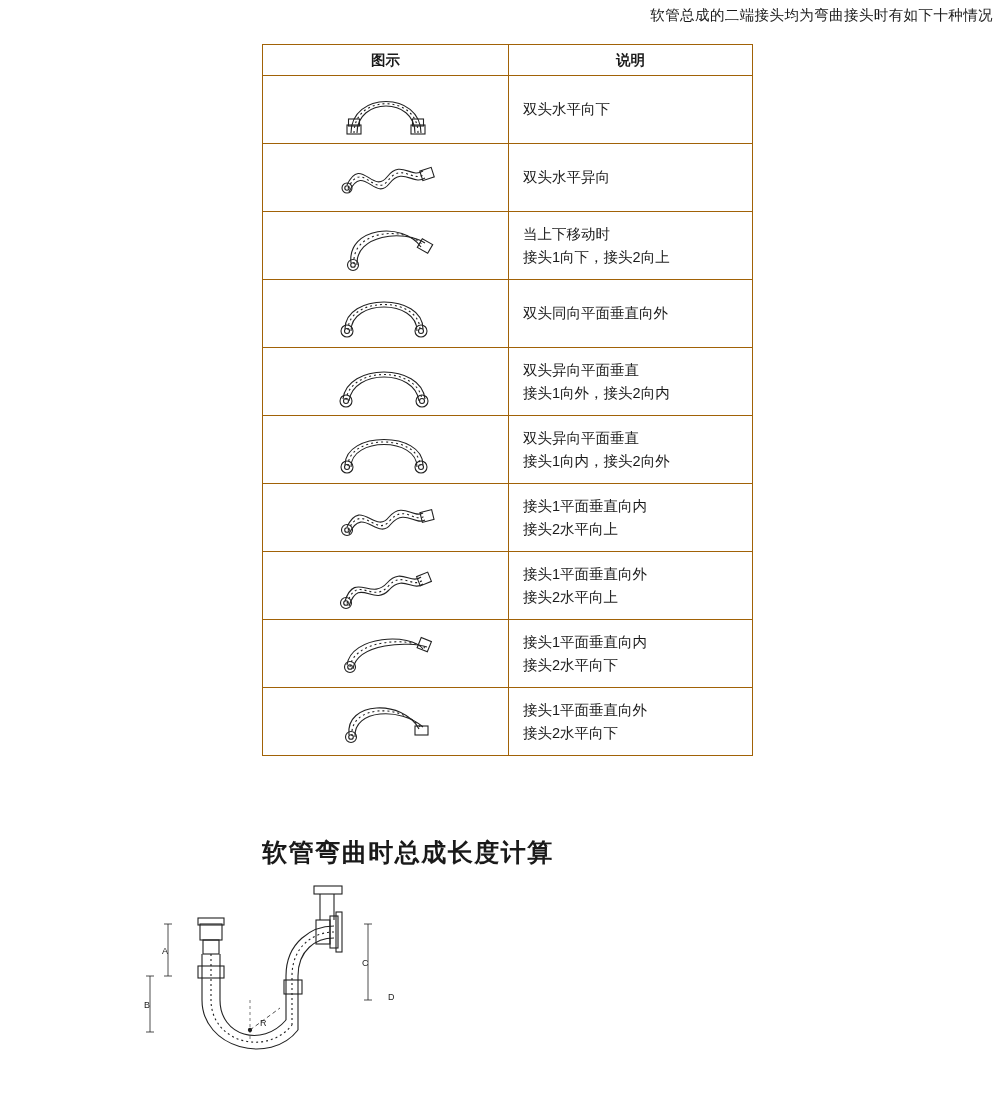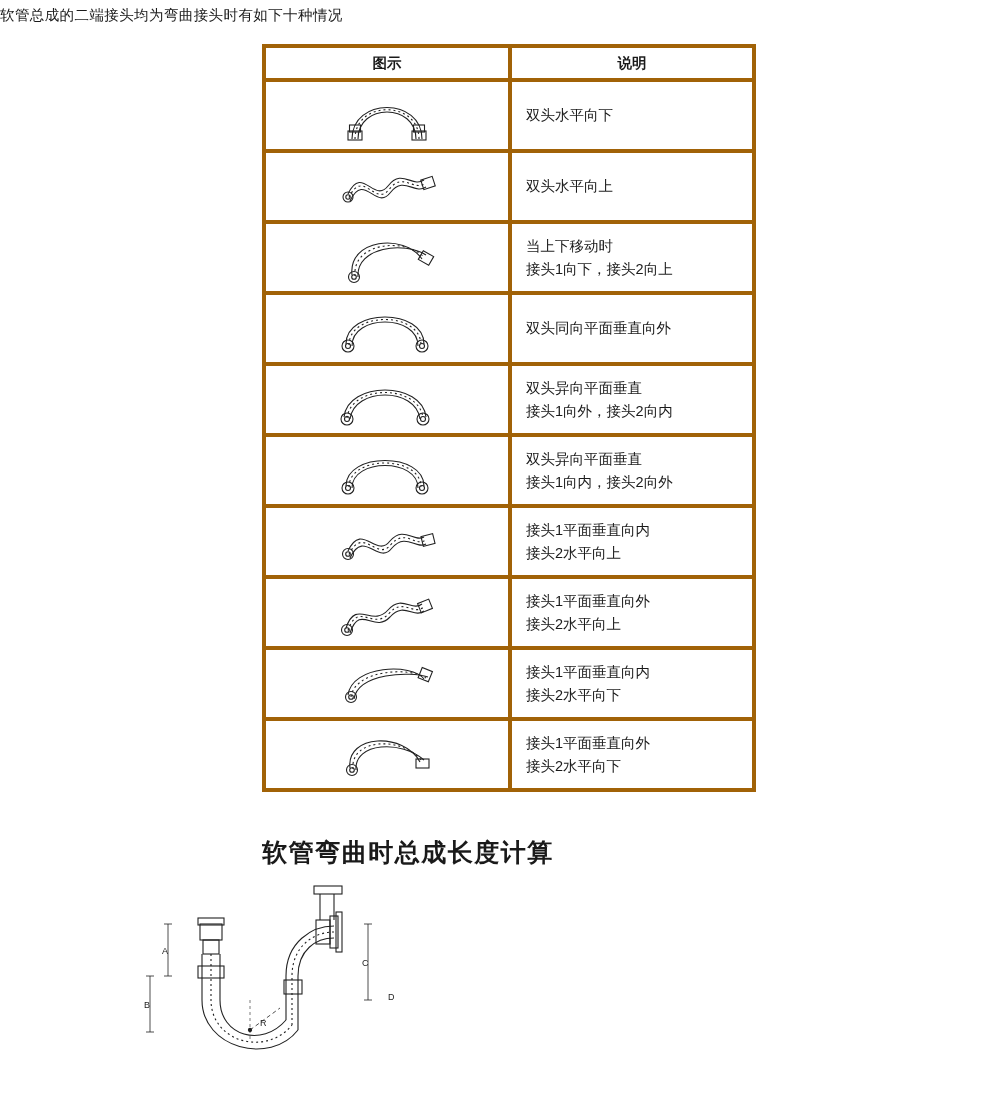--- a/index.html
+++ b/index.html
@@ -18,36 +18,36 @@
   .page {
     position: relative;
     width: 993px;
     height: 1106px;
   }
   .intro {
     position: absolute;
     top: 6px;
     left: 0;
     width: 993px;
-    text-align: left;
+    text-align: right;
     font-size: 14.5px;
     letter-spacing: 0.4px;
   }
   
   .case-table {
     position: absolute;
     top: 44px;
     left: 262px;
     width: 490px;
     border-collapse: collapse;
     table-layout: fixed;
   }
   .case-table th,
   .case-table td {
-    border: 4px solid #a16207;
+    border: 1px solid #a16207;
     padding: 0;
     vertical-align: middle;
   }
   .case-table th {
     height: 30px;
     font-size: 14.5px;
     font-weight: bold;
     text-align: center;
   }
   .col-fig { width: 246px; }
@@ -144,21 +144,21 @@
               <path d="M36 36 C50 6, 62 46, 76 28 C90 10, 100 30, 112 22"></path>
               <path d="M38 43 C52 13, 64 53, 78 35 C92 17, 102 37, 114 29"></path>
               <path d="M37 39.5 C51 9.5, 63 49.5, 77 31.5 C91 13.5, 101 33.5, 113 25.5" stroke-dasharray="2 3"></path>
               <circle cx="36" cy="39" r="5"></circle>
               <circle cx="36" cy="39" r="2.2"></circle>
               <rect x="110" y="20" width="12" height="10" transform="rotate(-18 116 25)"></rect>
             </g>
           </svg>
         </td>
         <td class="desc-cell">
-          <div>双头水平向上</div>
+          <div>双头水平异向</div>
         </td>
       </tr>
 
       <tr>
         <td class="fig-cell">
           <svg width="150" height="58" viewBox="0 0 150 58">
             <g fill="none" stroke="#222" stroke-width="1.1">
               <path d="M40 46 C36 10, 92 4, 110 30"></path>
               <path d="M46 48 C44 18, 92 12, 114 26"></path>
               <path d="M43 47 C40 14, 92 8, 112 28" stroke-dasharray="2 3"></path>

